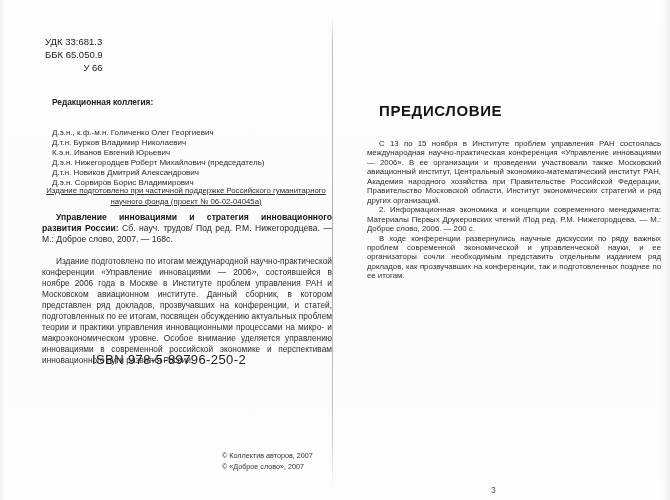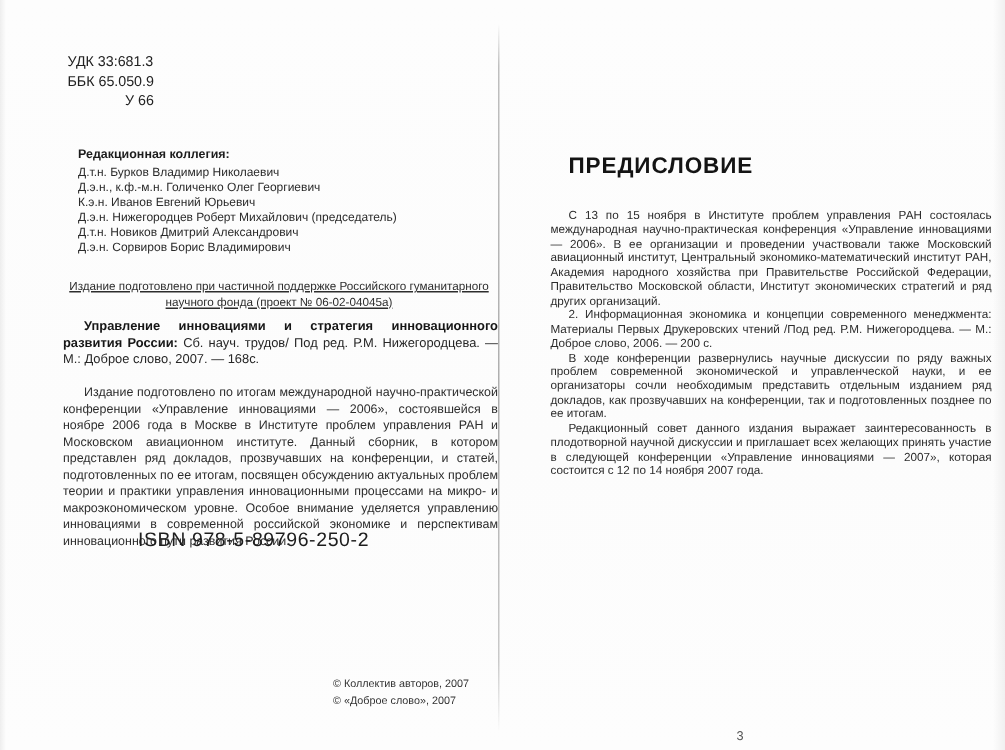--- a/index.html
+++ b/index.html
@@ -24,21 +24,21 @@
   }
   .edge-left{
     position:absolute;left:0;top:0;width:4px;height:100%;
     background:linear-gradient(90deg,rgba(0,0,0,.06) 0%,rgba(0,0,0,0) 100%);
   }
   p{margin:0;}
   
   .meta{position:absolute;left:45px;top:35px;font-size:9.5px;line-height:13px;color:#222;}
   .meta .indent{padding-left:16px;text-align:right;}
   .editorial{position:absolute;left:52px;top:97px;font-size:8px;line-height:10px;color:#2b2b2b;}
-  .editorial .hdr{font-weight:bold;margin-bottom:3px;font-size:8.3px;color:#1c1c1c;}
+  .editorial .hdr{font-weight:bold;margin-bottom:21px;font-size:8.3px;color:#1c1c1c;}
   .support{position:absolute;left:40px;top:186px;width:292px;text-align:center;font-size:7.8px;line-height:10.5px;color:#2d2d2d;text-decoration:underline;}
   .bib{position:absolute;left:42px;top:212px;width:290px;font-size:8.6px;line-height:11px;text-align:justify;text-indent:14px;color:#262626;}
   .bib .b{font-weight:bold;color:#161616;}
   .annotation{position:absolute;left:42px;top:256px;width:290px;font-size:8.3px;line-height:11px;text-align:justify;text-indent:14px;color:#2d2d2d;}
   .isbn{position:absolute;left:52px;top:352px;font-size:13px;font-weight:normal;letter-spacing:.4px;color:#1d1d1d;margin-left:40px;}
   .copyright{position:absolute;left:222px;top:451px;font-size:7.2px;line-height:10.5px;color:#333;}
   
   .preface-title{position:absolute;left:379px;top:102px;font-size:15px;font-weight:bold;letter-spacing:.6px;color:#141414;}
   .preface-body{position:absolute;left:367px;top:139px;width:294px;font-size:7.8px;line-height:9.45px;text-align:justify;color:#2c2c2c;}
   .preface-body p{text-indent:12px;}
@@ -53,22 +53,22 @@
   <div class="gutter"></div>
 
   <div class="meta">
     <div>УДК 33:681.3</div>
     <div>ББК 65.050.9</div>
     <div class="indent">У 66</div>
   </div>
 
   <div class="editorial">
     <div class="hdr">Редакционная коллегия:</div>
+    <div>Д.э.н., к.ф.-м.н. Голиченко Олег Георгиевич</div>
     <div>Д.т.н. Бурков Владимир Николаевич</div>
-    <div>Д.э.н., к.ф.-м.н. Голиченко Олег Георгиевич</div>
     <div>К.э.н. Иванов Евгений Юрьевич</div>
     <div>Д.э.н. Нижегородцев Роберт Михайлович (председатель)</div>
     <div>Д.т.н. Новиков Дмитрий Александрович</div>
     <div>Д.э.н. Сорвиров Борис Владимирович</div>
   </div>
 
   <div class="support">Издание подготовлено при частичной поддержке Российского гуманитарного научного фонда (проект № 06-02-04045а)</div>
 
   <p class="bib"><span class="b">Управление инновациями и стратегия инновационного развития России:</span><span> Сб. науч. трудов/ Под ред. Р.М. Нижегородцева. — М.: Доброе слово, 2007. — 168с.</span></p>
 
@@ -80,17 +80,16 @@
     <div>© Коллектив авторов, 2007</div>
     <div>© «Доброе слово», 2007</div>
   </div>
 
   <div class="preface-title">ПРЕДИСЛОВИЕ</div>
 
   <div class="preface-body">
     <p>С 13 по 15 ноября в Институте проблем управления РАН состоялась международная научно-практическая конференция «Управление инновациями — 2006». В ее организации и проведении участвовали также Московский авиационный институт, Центральный экономико-математический институт РАН, Академия народного хозяйства при Правительстве Российской Федерации, Правительство Московской области, Институт экономических стратегий и ряд других организаций.</p>
     <p>2. Информационная экономика и концепции современного менеджмента: Материалы Первых Друкеровских чтений /Под ред. Р.М. Нижегородцева. — М.: Доброе слово, 2006. — 200 с.</p>
     <p>В ходе конференции развернулись научные дискуссии по ряду важных проблем современной экономической и управленческой науки, и ее организаторы сочли необходимым представить отдельным изданием ряд докладов, как прозвучавших на конференции, так и подготовленных позднее по ее итогам.</p>
-    <p>Редакционный совет данного издания выражает заинтересованность в плодотворной научной дискуссии и приглашает всех желающих принять участие в следующей конференции «Управление инновациями — 2007», которая состоится с 12 по 14 ноября 2007 года.</p>
   </div>
 
   <div class="page-num">3</div>
 </div>
 
 </body></html>

